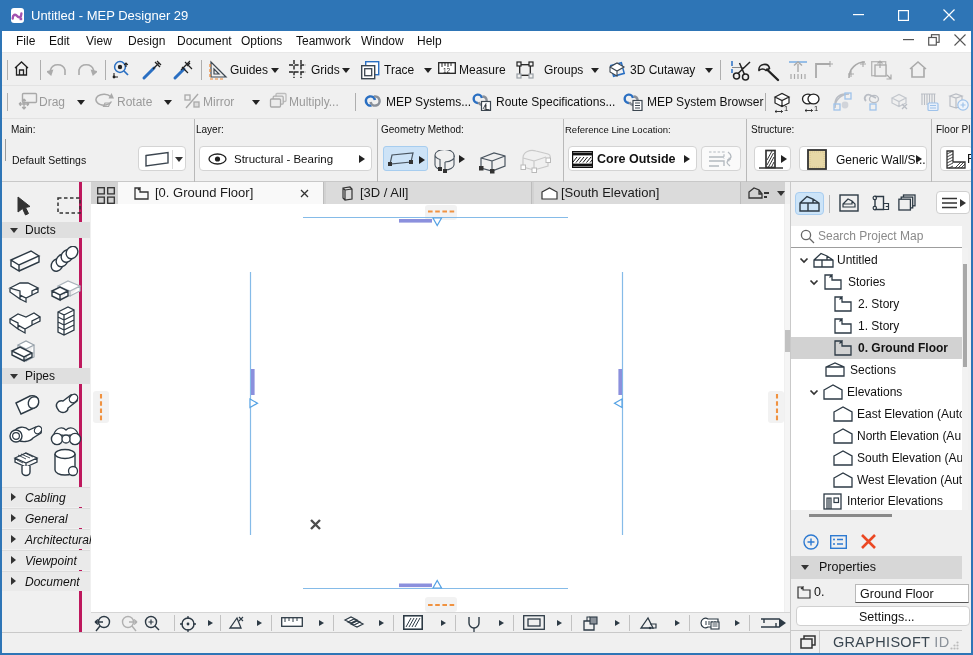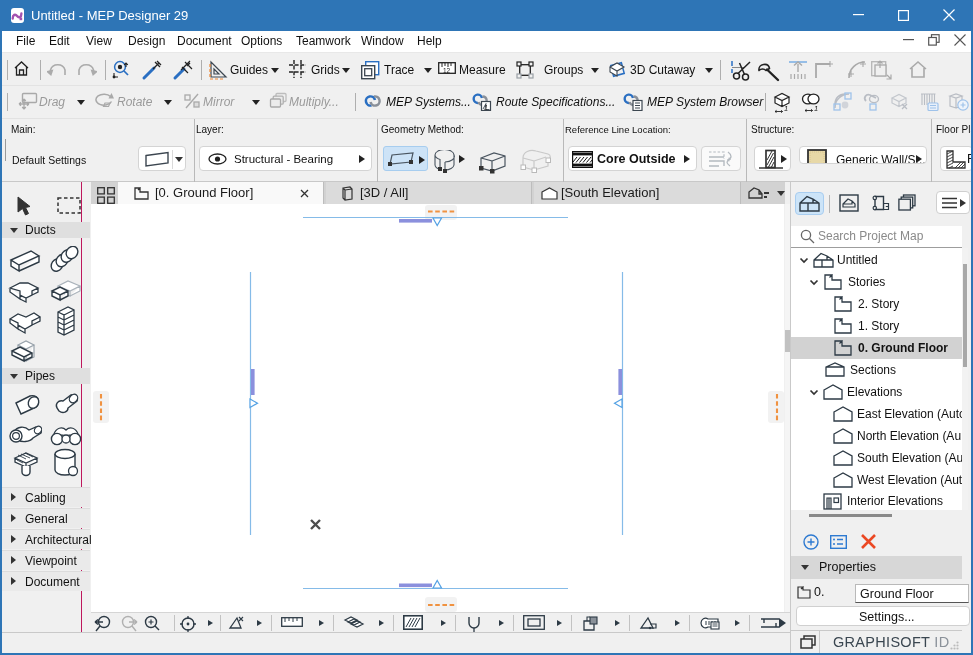--- a/index.html
+++ b/index.html
@@ -5,26 +5,26 @@
 * { margin:0; padding:0; box-sizing:border-box; }
 html,body { width:973px; height:655px; overflow:hidden; font-family:"Liberation Sans", sans-serif; }
 body { position:relative; background:#f0f0f0; }
 .titlebar { position:absolute; left:0; top:0; width:973px; height:31px; background:#2e75b6; color:#fff; }
 .appicon { position:absolute; left:11px; top:8px; width:13px; height:15px; background:#fff; border-radius:3px; }
 .apptitle { position:absolute; left:31px; top:8px; font-size:13px; color:#fff; }
 .menubar { position:absolute; left:2px; top:31px; width:969px; height:21px; background:#fff; }
 .menubar span { position:absolute; top:3px; font-size:12px; color:#111; }
 .mdibtn { position:absolute; top:2px; color:#555; }
 .tb1 { position:absolute; left:2px; top:52px; width:969px; height:34px; background:#f0f0f0; border-top:1px solid #e8e8e8; border-bottom:1px solid #e3e3e3; }
-.tb2 { position:absolute; left:2px; top:86px; width:969px; height:32px; background:#f0f0f0;font-style:italic; }
+.tb2 { position:absolute; left:2px; top:86px; width:969px; height:32px; background:#f0f0f0; }
 .infobox { position:absolute; left:2px; top:118px; width:969px; height:64px; background:#f0f0f0; border-top:1px solid #e2e2e2; border-bottom:1px solid #c8c8c8; }
 .iblabel { position:absolute; top:5px; font-size:10px; color:#111; white-space:nowrap; }
-.toolbox { position:absolute; left:2px; top:182px; width:80px; height:450px; background:#f0f0f0; border-right:1px solid #be185d;padding-left:20px; }
+.toolbox { position:absolute; left:2px; top:182px; width:80px; height:450px; background:#f0f0f0; border-right:3px solid #be185d;padding-left:20px; }
 .tbxhead { position:absolute; left:0; width:88px; height:16px; background:#dfdfdf; font-size:12px; color:#111; line-height:16px; padding-left:23px; }
-.tbxhead.c { height:20px; line-height:20px; background:#eaeaea; border-top:1px solid #dcdcdc; }
+.tbxhead.c { height:20px; line-height:20px; background:#eaeaea; border-top:1px solid #dcdcdc;font-style:italic; }
 .hdd { position:absolute; left:8px; top:6px; width:0; height:0; border-left:4px solid transparent; border-right:4px solid transparent; border-top:5px solid #333; }
 .tbxhead.c .hdr { position:absolute; left:9px; top:5px; width:0; height:0; border-top:4px solid transparent; border-bottom:4px solid transparent; border-left:5px solid #333; }
 .tx { position:absolute; }
 .nv { position:absolute; top:2px; }
 .nsep { position:absolute; top:2px; height:16px; width:1px; background:#c2c2c2; }
 .na { position:absolute; top:7px; width:0; height:0; border-top:3.5px solid transparent; border-bottom:3.5px solid transparent; border-left:5px solid #2d3a45; }
 .tabbar { position:absolute; left:91px; top:182px; width:694px; height:22px; background:#d2d2d2; }
 .tab { position:absolute; top:0; height:22px; background:#dbdbdb; border-right:1px solid #bdbdbd; }
 .tab.active { background:#f9f9f9; border-right:1px solid #bdbdbd; }
 .tabtxt { position:absolute; left:26px; top:3px; font-size:13px; color:#1a1a1a; }
@@ -359,21 +359,21 @@
       </svg>
   </div>
   <div class="wbtn1" style="left:752px;top:27px;width:37px;height:25px">
     <svg width="26" height="21" viewBox="0 0 26 21" style="margin:2px 0 0 3px">
         <path d="M1 19 L25 19" stroke="#333" stroke-width="1.6"></path>
         <rect x="8" y="1.5" width="9" height="17" fill="#fff" stroke="#333" stroke-width="1.7"></rect>
         <path d="M9 16 L15.5 4 M9 11 L14 2 M10.5 18 L16 8 M13.5 18 L16 13" stroke="#333" stroke-width="1"></path>
       </svg>
     <b class="rarr" style="right:3px;top:8px"></b>
   </div>
-  <div class="wbtn1" style="left:797px;top:27px;width:128px;height:18px">
+  <div class="wbtn1" style="left:797px;top:27px;width:128px;height:25px">
     <svg width="20" height="21" viewBox="0 0 20 21" style="margin:2px 0 0 7px">
         <rect x="1" y="1" width="18" height="19" fill="#e7d8a7" stroke="#333" stroke-width="1.8"></rect>
         <rect x="3" y="3" width="14" height="15" fill="none" stroke="#d8c690" stroke-dasharray="1 1"></rect>
       </svg>
     <span style="position:absolute;left:36px;top:6px;font-size:12px;color:#111">Generic Wall/S...</span>
     <b class="rarr" style="right:4px;top:8px"></b>
   </div>
   <div class="wbtn1" style="left:938px;top:27px;width:33px;height:25px">
     <svg width="22" height="21" viewBox="0 0 22 21" style="margin:2px 0 0 4px">
         <path d="M2 2 L8 2 L8 13 L20 13 L20 19 L2 19 Z" fill="#fff" stroke="#333" stroke-width="1.3"></path>

